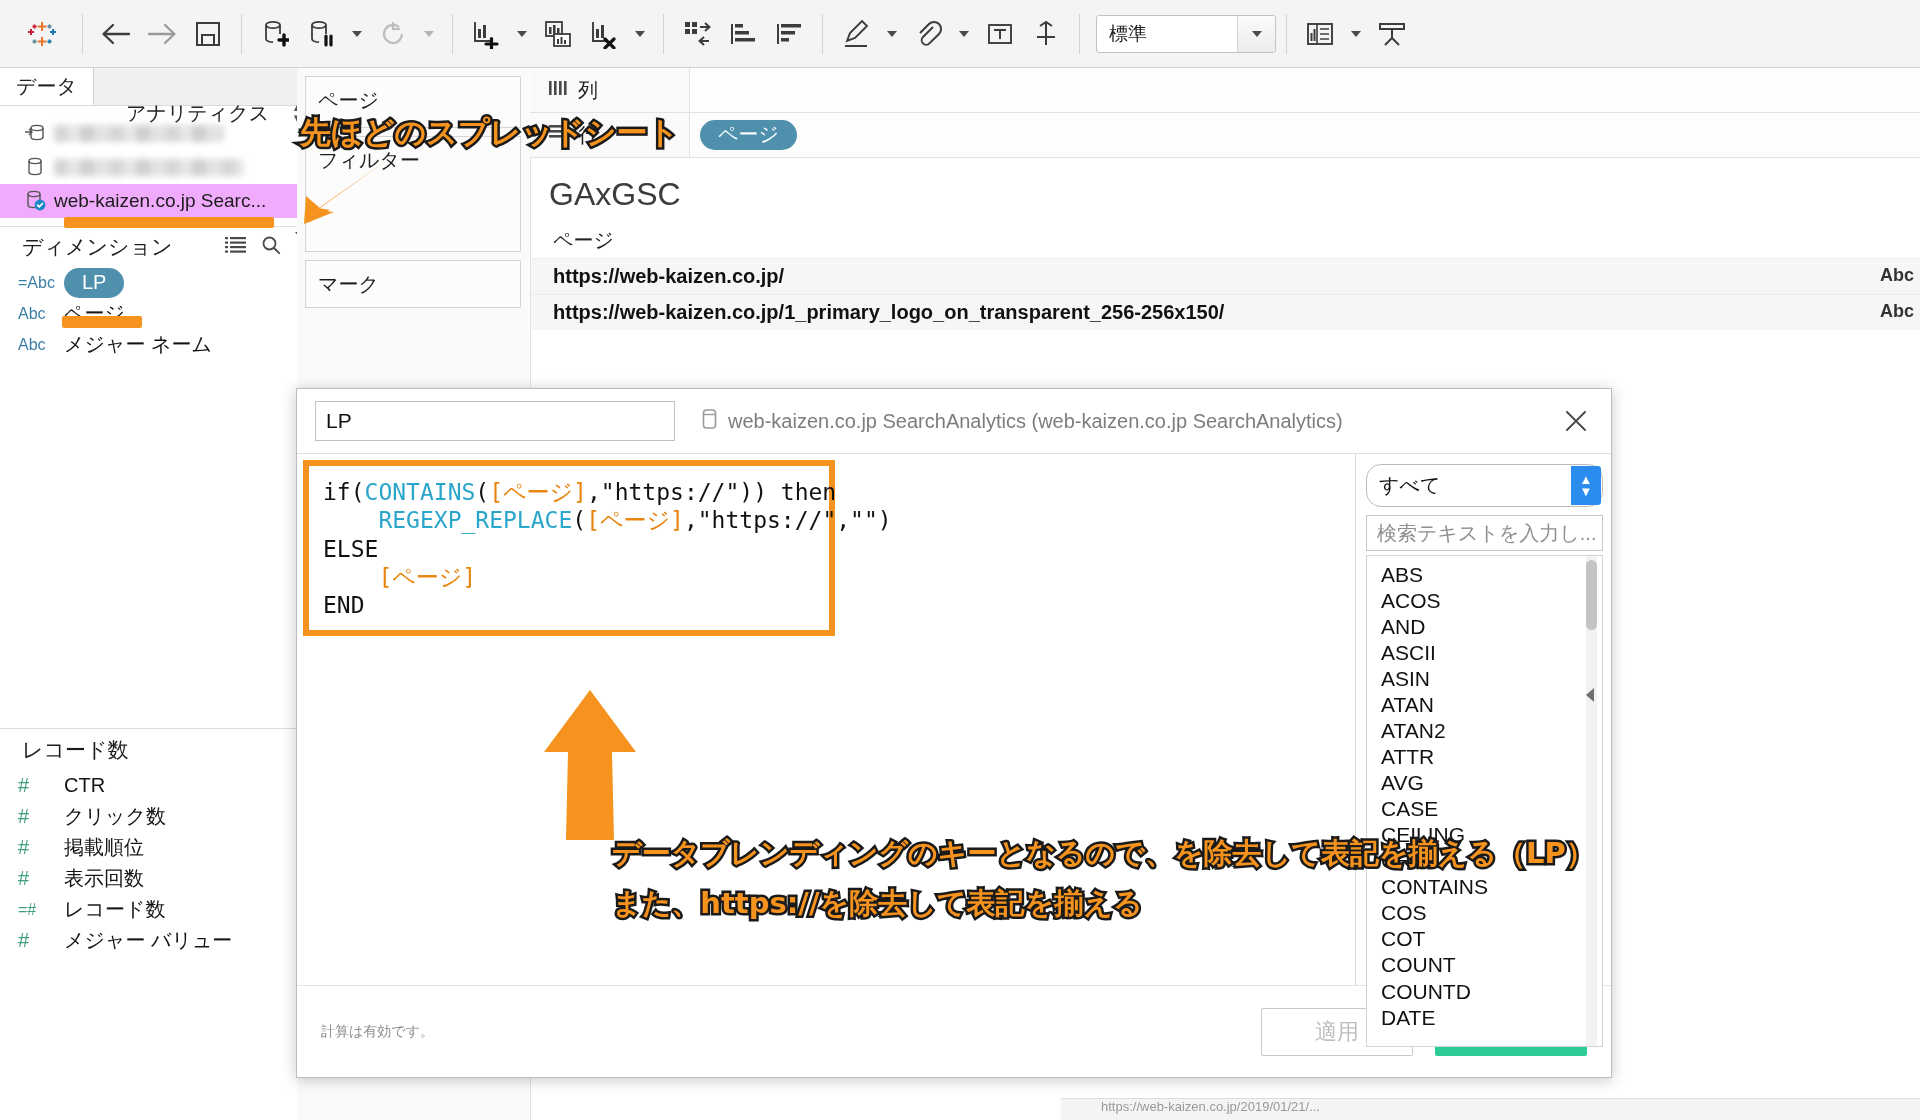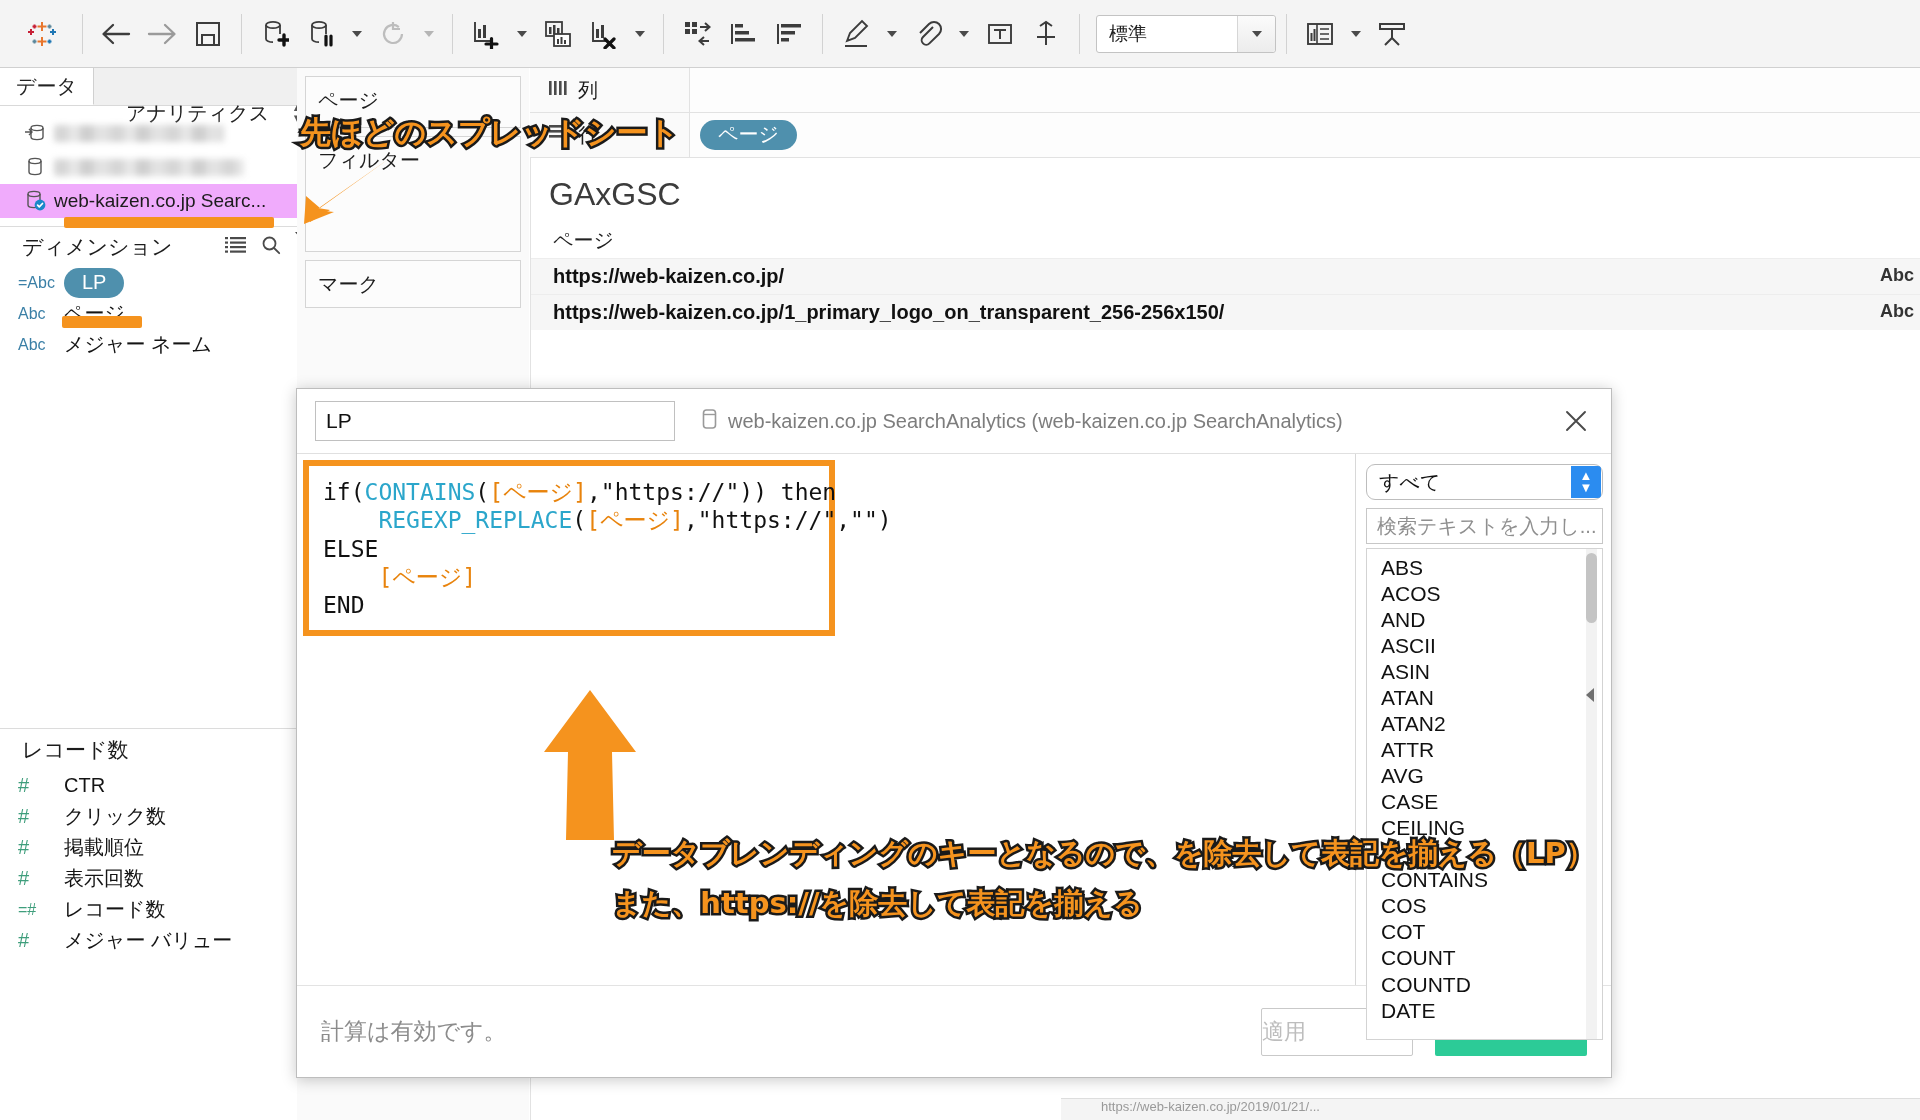--- a/index.html
+++ b/index.html
@@ -119,35 +119,35 @@
   .formula{
     position:absolute; left:6px; top:6px; width:532px; height:176px;
     border:6px solid #F5931E; background:#fff;
     font-family:"DejaVu Sans Mono","Liberation Mono",monospace;
     font-size:23px; line-height:1.23; color:#111; padding:12px 10px 0 14px;
     white-space:pre;
   }
   .tk-fn{ color:#2ba6cb; }
   .tk-fld{ color:#E8830C; }
   .calc-foot{ height:92px; border-top:1px solid #e3e3e3; display:flex; align-items:center; padding:0 24px; flex:none;}
-  .calc-status{ font-size:23px; color:#8c8c8c;}
+  .calc-status{ font-size:14px; color:#8c8c8c;}
   .btn{
-    height:48px; min-width:152px; display:flex;align-items:center;justify-content:flex-start;
+    height:48px; min-width:152px; display:flex;align-items:center;justify-content:center;
     font-size:22px; border-radius:2px;
   }
   .btn-apply{ border:1px solid #c9c9c9; background:#fff; color:#bdbdbd; margin-left:auto;}
   .btn-ok{ background:#2CCB97; color:#fff; margin-left:22px; }
 
   
   .funcpanel{
     position:absolute; right:0; top:0; width:256px; height:100%;
     border-left:1px solid #d8d8d8; background:#fff; padding:10px 8px 0 10px;
   }
   .fsel{
-    height:36px; border:1px solid #bdbdbd; border-radius:9px; background:#fff;
+    height:43px; border:1px solid #bdbdbd; border-radius:15px; background:#fff;
     display:flex; align-items:center; padding-left:12px; font-size:20px; color:#111; position:relative;
   }
   .fsel .sbox{
     position:absolute; right:1px; top:1px; bottom:1px; width:30px; background:#2b8cf0;
     border-radius:0 3px 3px 0; display:flex;align-items:center;justify-content:center; color:#fff; font-size:13px; line-height:.9;
   }
   .fsearch{
     margin-top:8px; height:36px; border:1px solid #c7c7c7; background:#fff;
     display:flex;align-items:center; padding-left:10px; font-size:20px; color:#8f8f8f;
   }

